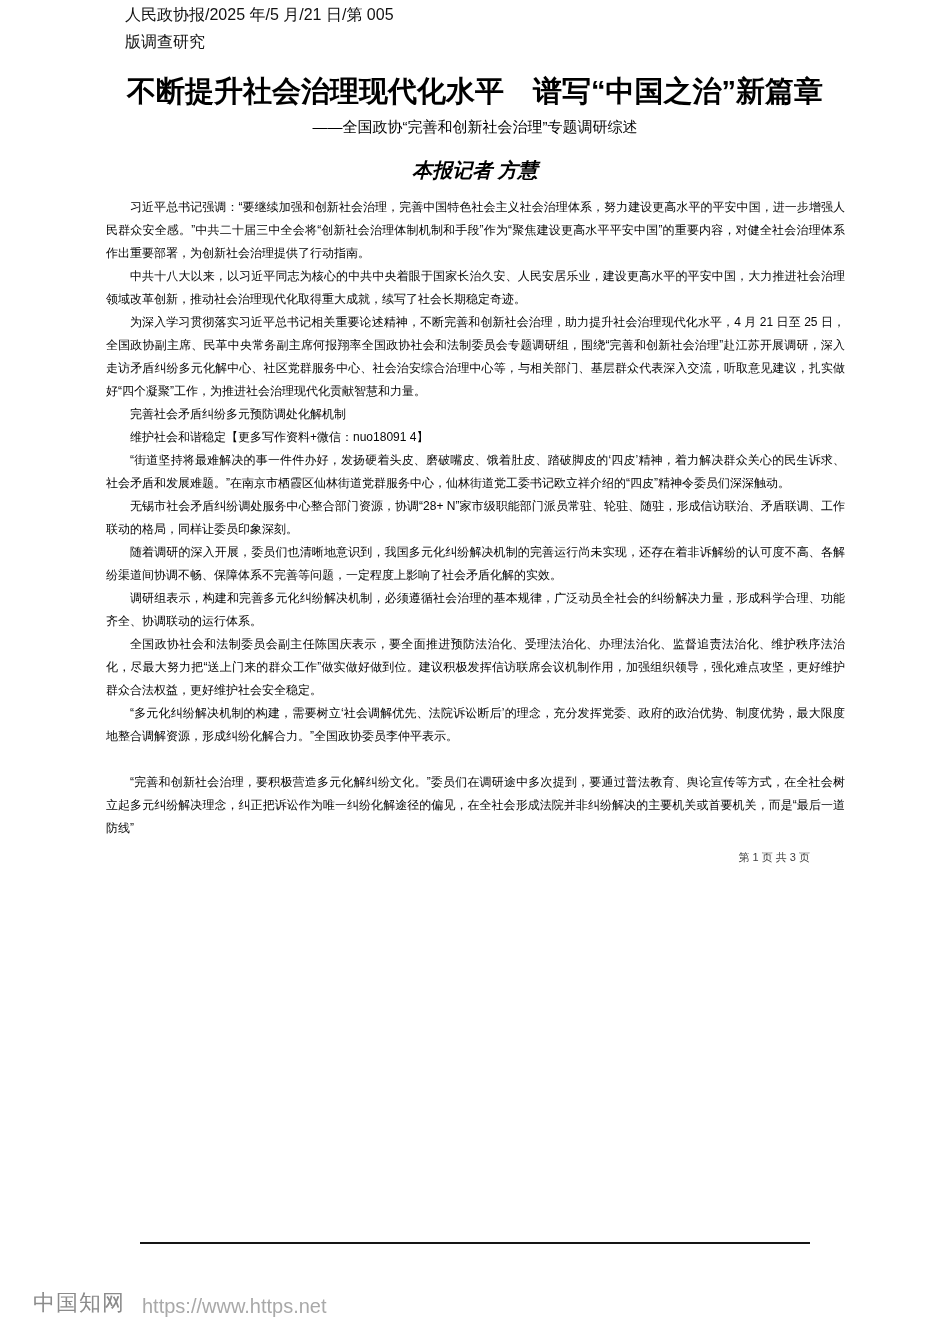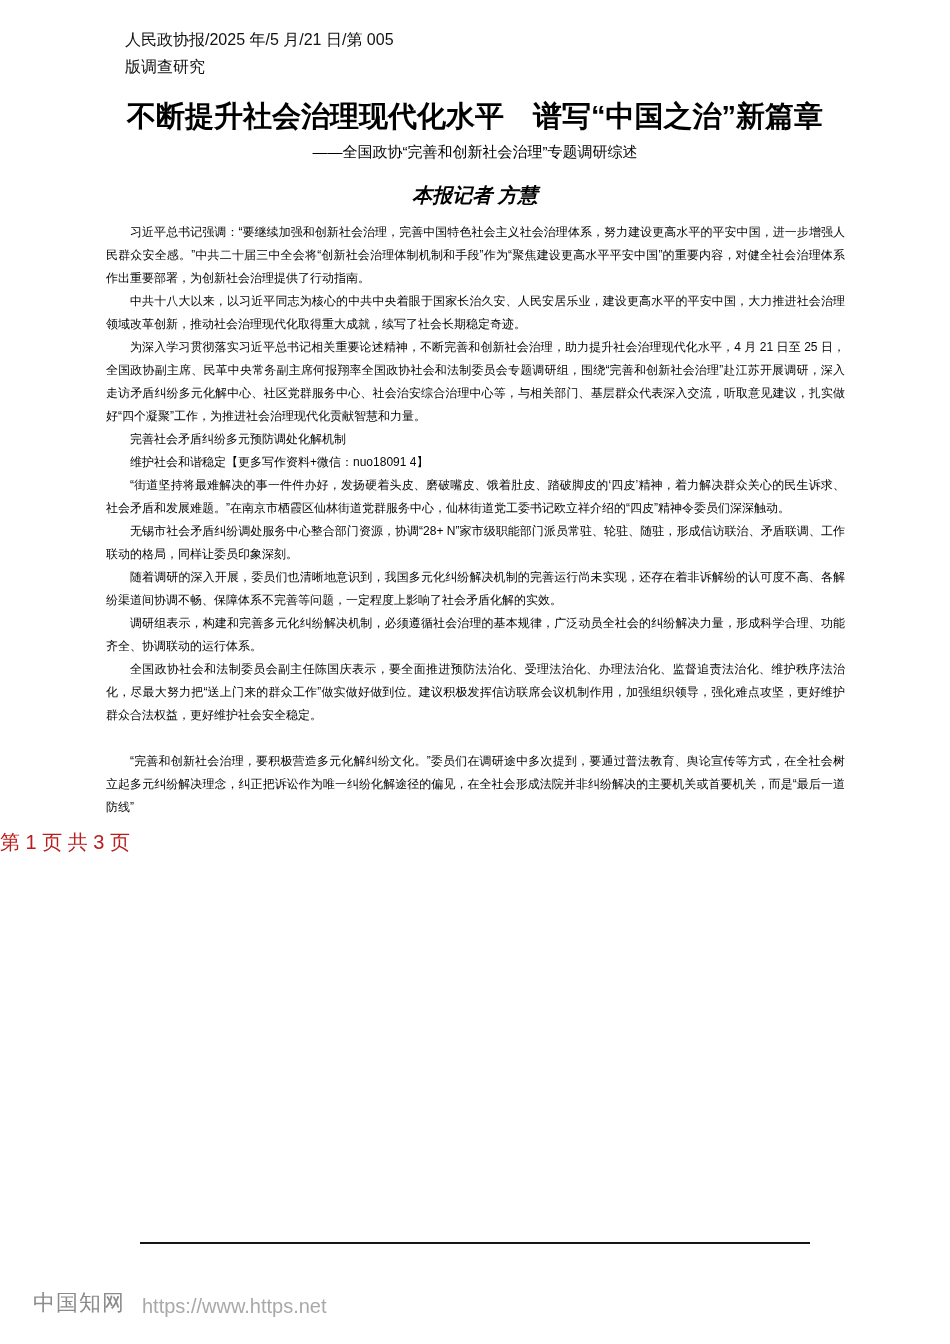--- a/index.html
+++ b/index.html
@@ -7,21 +7,21 @@
     position: relative;
     width: 950px;
     height: 1344px;
     margin: 0 auto;
     background: #ffffff;
     color: #000000;
     font-family: "Liberation Sans", sans-serif;
     overflow: hidden;
   }
   .doc-header {
-    padding-top: 26px;
+    padding-top: 1px;
     margin-left: 125px;
     margin-right: 100px;
     font-size: 16px;
     line-height: 27px;
     color: #111111;
   }
   .title {
     margin: 18px 40px 0 40px;
     text-align: center;
     font-size: 29px;
@@ -50,22 +50,23 @@
     margin: 12px 105px 0 106px;
     font-size: 12px;
     line-height: 23px;
     text-align: justify;
     color: #050505;
   }
   .para { margin: 0; text-indent: 2em; }
   .para.gap { margin-top: 23px; }
   .page-number {
     margin: 10px 140px 0 0;
-    font-size: 20px;
-    color: #b91c1c;
+    text-align: right;
+    font-size: 11px;
+    color: #404040;
   }
   .divider {
     position: absolute;
     top: 1242px;
     left: 140px;
     width: 670px;
     height: 0;
     border-top: 2px solid #151515;
   }
   .cnki-footer {
@@ -99,20 +100,21 @@
       <p class="para">习近平总书记强调：“要继续加强和创新社会治理，完善中国特色社会主义社会治理体系，努力建设更高水平的平安中国，进一步增强人民群众安全感。”中共二十届三中全会将“创新社会治理体制机制和手段”作为“聚焦建设更高水平平安中国”的重要内容，对健全社会治理体系作出重要部署，为创新社会治理提供了行动指南。</p>
       <p class="para">中共十八大以来，以习近平同志为核心的中共中央着眼于国家长治久安、人民安居乐业，建设更高水平的平安中国，大力推进社会治理领域改革创新，推动社会治理现代化取得重大成就，续写了社会长期稳定奇迹。</p>
       <p class="para">为深入学习贯彻落实习近平总书记相关重要论述精神，不断完善和创新社会治理，助力提升社会治理现代化水平，4 月 21 日至 25 日，全国政协副主席、民革中央常务副主席何报翔率全国政协社会和法制委员会专题调研组，围绕“完善和创新社会治理”赴江苏开展调研，深入走访矛盾纠纷多元化解中心、社区党群服务中心、社会治安综合治理中心等，与相关部门、基层群众代表深入交流，听取意见建议，扎实做好“四个凝聚”工作，为推进社会治理现代化贡献智慧和力量。</p>
       <p class="para">完善社会矛盾纠纷多元预防调处化解机制</p>
       <p class="para">维护社会和谐稳定【更多写作资料+微信：nuo18091 4】</p>
       <p class="para">“街道坚持将最难解决的事一件件办好，发扬硬着头皮、磨破嘴皮、饿着肚皮、踏破脚皮的‘四皮’精神，着力解决群众关心的民生诉求、社会矛盾和发展难题。”在南京市栖霞区仙林街道党群服务中心，仙林街道党工委书记欧立祥介绍的“四皮”精神令委员们深深触动。</p>
       <p class="para">无锡市社会矛盾纠纷调处服务中心整合部门资源，协调“28+ N”家市级职能部门派员常驻、轮驻、随驻，形成信访联治、矛盾联调、工作联动的格局，同样让委员印象深刻。</p>
       <p class="para">随着调研的深入开展，委员们也清晰地意识到，我国多元化纠纷解决机制的完善运行尚未实现，还存在着非诉解纷的认可度不高、各解纷渠道间协调不畅、保障体系不完善等问题，一定程度上影响了社会矛盾化解的实效。</p>
       <p class="para">调研组表示，构建和完善多元化纠纷解决机制，必须遵循社会治理的基本规律，广泛动员全社会的纠纷解决力量，形成科学合理、功能齐全、协调联动的运行体系。</p>
       <p class="para">全国政协社会和法制委员会副主任陈国庆表示，要全面推进预防法治化、受理法治化、办理法治化、监督追责法治化、维护秩序法治化，尽最大努力把“送上门来的群众工作”做实做好做到位。建议积极发挥信访联席会议机制作用，加强组织领导，强化难点攻坚，更好维护群众合法权益，更好维护社会安全稳定。</p>
+      <p class="para">“多元化纠纷解决机制的构建，需要树立‘社会调解优先、法院诉讼断后’的理念，充分发挥党委、政府的政治优势、制度优势，最大限度地整合调解资源，形成纠纷化解合力。”全国政协委员李仲平表示。</p>
       <p class="para gap">“完善和创新社会治理，要积极营造多元化解纠纷文化。”委员们在调研途中多次提到，要通过普法教育、舆论宣传等方式，在全社会树立起多元纠纷解决理念，纠正把诉讼作为唯一纠纷化解途径的偏见，在全社会形成法院并非纠纷解决的主要机关或首要机关，而是“最后一道防线”</p>
     </div>
 
   <div class="page-number">第 1 页 共 3 页</div>
 
   <div class="divider"></div>
 
   <div class="cnki-footer">
     <span class="cnki-brand">中国知网</span>
     <span class="cnki-url">https://www.https.net</span>

